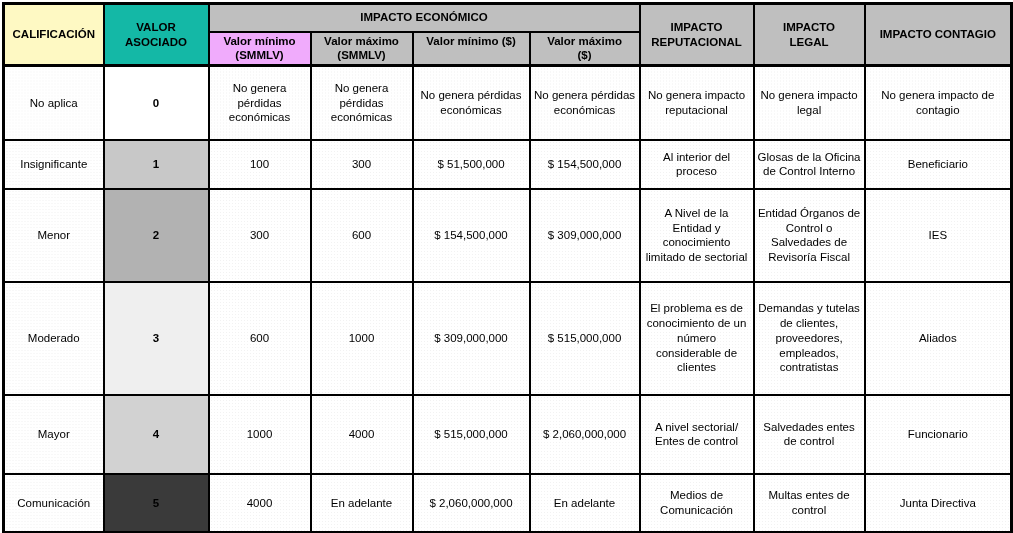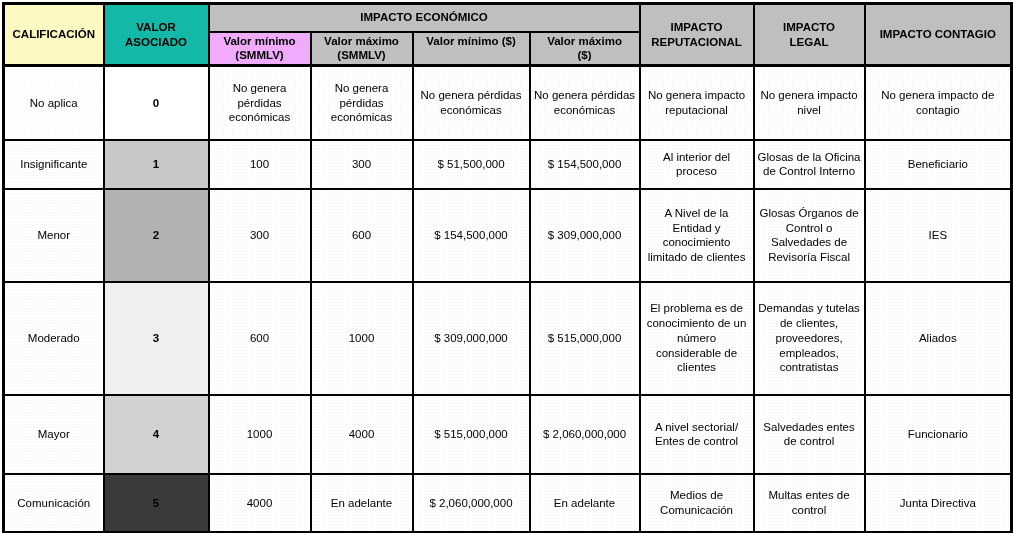--- a/index.html
+++ b/index.html
@@ -102,43 +102,43 @@
     </thead>
     <tbody>
       <tr class="r-0">
         <td>No aplica</td>
         <td class="valor-cell" style="background: rgb(255, 255, 255);">0</td>
         <td>No genera pérdidas económicas</td>
         <td>No genera pérdidas económicas</td>
         <td>No genera pérdidas económicas</td>
         <td>No genera pérdidas económicas</td>
         <td>No genera impacto reputacional</td>
-        <td>No genera impacto nivel</td>
+        <td>No genera impacto legal</td>
         <td>No genera impacto de contagio</td>
       </tr>
       <tr class="r-1">
         <td>Insignificante</td>
         <td class="valor-cell" style="background: rgb(200, 200, 200);">1</td>
         <td>100</td>
         <td>300</td>
         <td>$ 51,500,000</td>
         <td>$ 154,500,000</td>
         <td>Al interior del proceso</td>
         <td>Glosas de la Oficina de Control Interno</td>
         <td>Beneficiario</td>
       </tr>
       <tr class="r-2">
         <td>Menor</td>
         <td class="valor-cell" style="background: rgb(178, 178, 178);">2</td>
         <td>300</td>
         <td>600</td>
         <td>$ 154,500,000</td>
         <td>$ 309,000,000</td>
-        <td>A Nivel de la Entidad y conocimiento limitado de clientes</td>
-        <td>Glosas Órganos de Control o Salvedades de Revisoría Fiscal</td>
+        <td>A Nivel de la Entidad y conocimiento limitado de sectorial</td>
+        <td>Entidad Órganos de Control o Salvedades de Revisoría Fiscal</td>
         <td>IES</td>
       </tr>
       <tr class="r-3">
         <td>Moderado</td>
         <td class="valor-cell" style="background: rgb(239, 239, 239);">3</td>
         <td>600</td>
         <td>1000</td>
         <td>$ 309,000,000</td>
         <td>$ 515,000,000</td>
         <td>El problema es de conocimiento de un número considerable de clientes</td>

